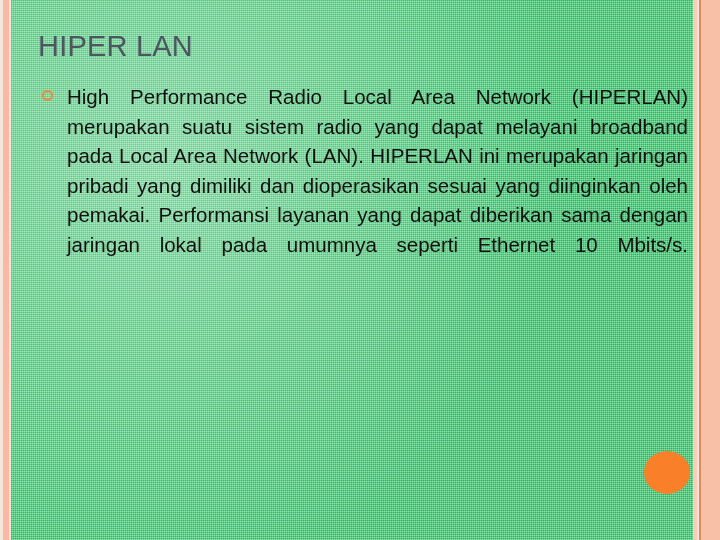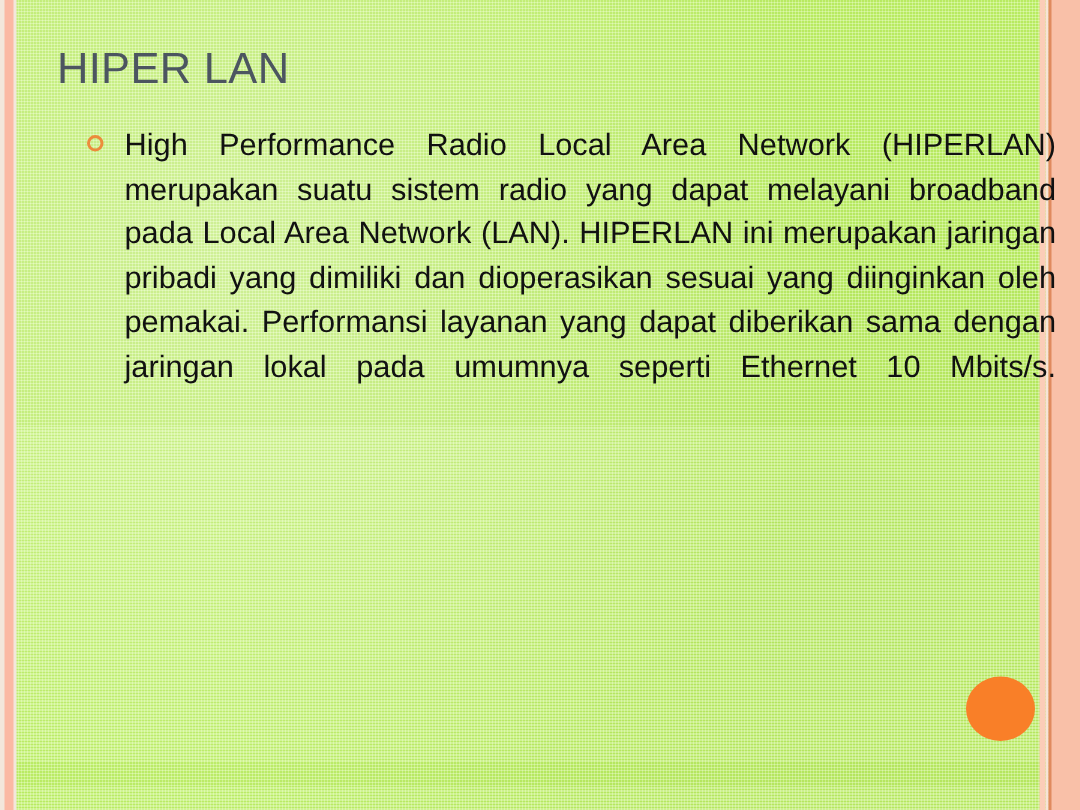--- a/index.html
+++ b/index.html
@@ -5,21 +5,21 @@
   html, body {
     margin: 0;
     padding: 0;
     background: #ffffff;
   }
   #slide {
     position: relative;
     width: 720px;
     height: 540px;
     overflow: hidden;
-    background-color: #bef264;
+    background-color: #22c55e;
     font-family: "Liberation Sans", sans-serif;
   }
   
   #slide .texture {
     position: absolute;
     inset: 0;
     pointer-events: none;
     background-image:
       repeating-linear-gradient(0deg, rgba(255,255,255,0.30) 0px, rgba(255,255,255,0.30) 1px, rgba(0,0,0,0.016) 1px, rgba(0,0,0,0.016) 2px),
       repeating-linear-gradient(90deg, rgba(255,255,255,0.26) 0px, rgba(255,255,255,0.26) 1px, rgba(0,0,0,0.014) 1px, rgba(0,0,0,0.014) 2px),
@@ -103,21 +103,21 @@
     line-height: 34px;
     font-weight: 400;
     color: #4c5560;
     letter-spacing: 0.2px;
     white-space: nowrap;
   }
 
   
   .body-area {
     position: absolute;
-    left: 56px;
+    left: 40px;
     top: 82px;
     width: 648px;
   }
   .bullet-row {
     position: relative;
     padding-left: 27px;
     margin-bottom: 2px;
   }
   .bullet-marker {
     position: absolute;

